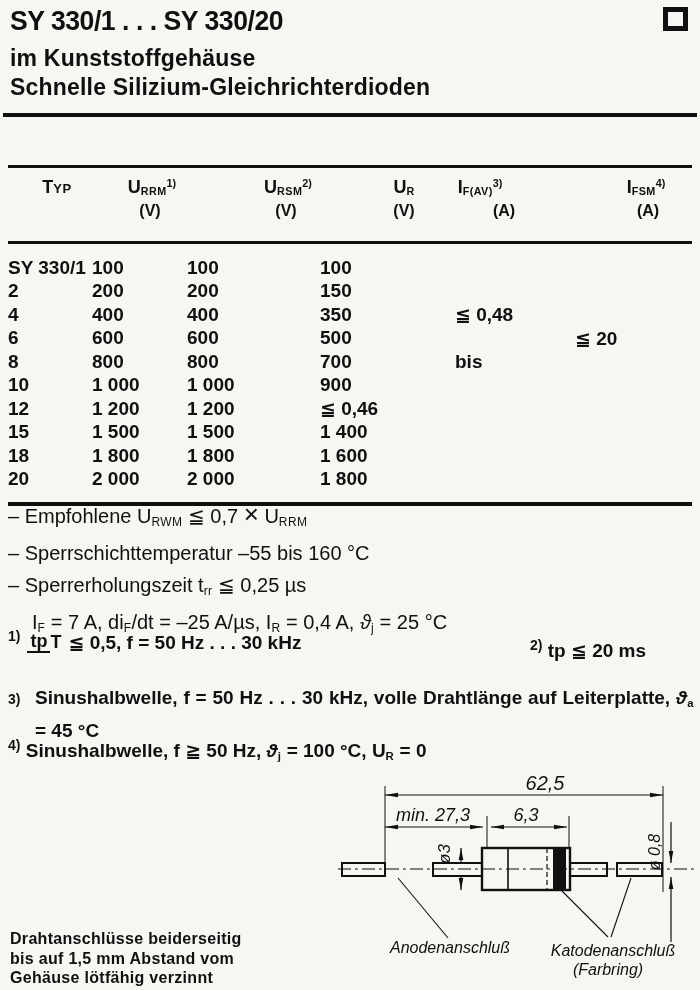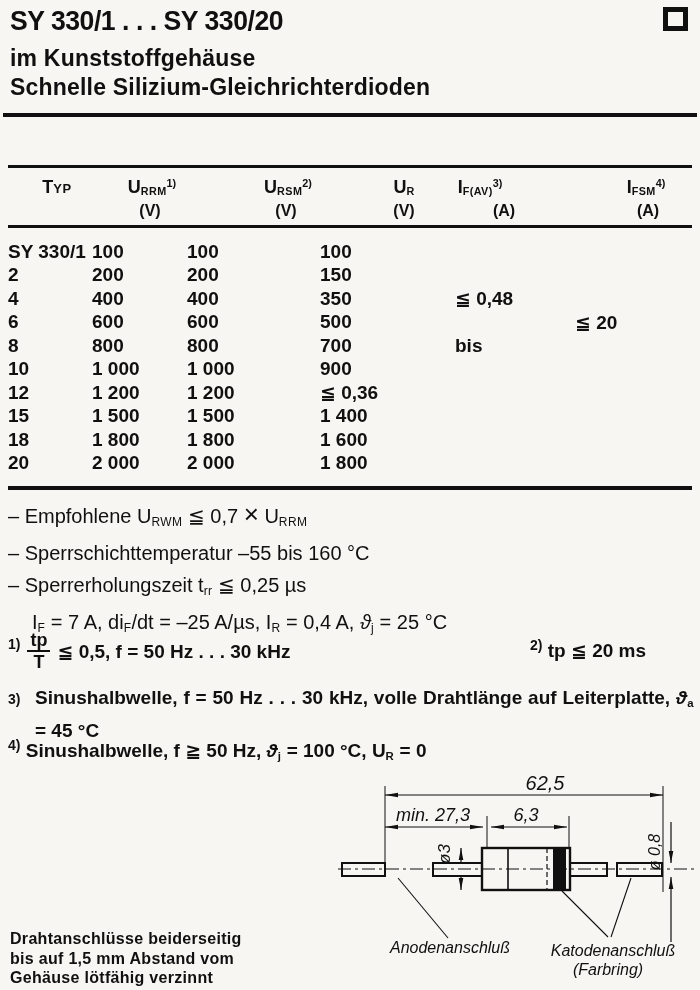--- a/index.html
+++ b/index.html
@@ -9,21 +9,21 @@
   .abs{position:absolute}
   
   .title{left:10px;top:5px;font-size:28px;font-weight:bold;letter-spacing:-.5px;
          transform:scaleX(.95);transform-origin:left;white-space:nowrap}
   .corner{left:663px;top:7px;width:25px;height:24px;border:5px solid #101010}
   .subtitle{left:10px;top:44px;font-size:23px;font-weight:bold;line-height:29px;letter-spacing:.2px}
   .subtitle span{display:block}
   .rule1{left:3px;top:113px;width:694px;height:4px;background:#101010}
   
   .dtable{left:8px;top:165px;width:684px;border-top:3px solid #101010;border-bottom:4px solid #101010}
-  .thead{position:relative;height:60px;border-bottom:3px solid #101010}
+  .thead{position:relative;height:76px;border-bottom:3px solid #101010}
   .th{position:absolute;top:9px;transform:translateX(-50%);font-size:18px;font-weight:bold;white-space:nowrap}
   .thu{position:absolute;top:34px;transform:translateX(-50%);font-size:16px;font-weight:bold}
   .tbody{padding:12px 0 11px}
   .tr{display:grid;grid-template-columns:84px 95px 133px 135px 120px 117px;height:23.5px;align-items:center}
   .td{font-size:19px;font-weight:bold;white-space:nowrap}
   .td.r{}
   .td.c{}
   .td.ifsm{padding-right:38px}
   
   .sb{font-size:.6em;vertical-align:-.22em;letter-spacing:.4px;font-weight:inherit}
@@ -32,21 +32,21 @@
   .x{font-size:1.3em;line-height:1}
   .sc{font-size:.72em;letter-spacing:.5px}
   
   .notes{left:8px;top:501px;width:690px;font-size:20px;font-weight:normal;line-height:31.5px}
   .note{white-space:nowrap}
   .note.ind{padding-left:24px}
   
   .fn-label{font-size:14px;position:relative;top:-7px;font-weight:bold}
   .fn1{left:8px;top:631px;width:688px;height:54px;font-size:19px;font-weight:bold}
   .fn1-main{display:flex;align-items:center;gap:7px}
-  .frac{display:inline-flex;flex-direction:column;text-align:center;line-height:1.02;font-size:18px}
+  .frac{display:inline-flex;flex-direction:row;text-align:center;line-height:1.02;font-size:18px}
   .frac .fnum{border-bottom:2px solid #101010;padding:0 3px 1px}
   .frac .fden{padding-top:1px}
   .fn2{position:absolute;left:522px;top:8px;white-space:nowrap}
   .fn3{left:8px;top:684px;width:686px;font-size:19px;font-weight:bold;line-height:27px}
   .fn3 p{margin-left:27px;text-align:justify}
   .fn3 .fn-label{position:absolute;left:0;top:2px}
   .fn4{left:8px;top:739px;width:686px;font-size:19px;font-weight:bold;white-space:nowrap}
   
   .bottom-note{left:10px;top:929px;font-size:16px;font-weight:bold;line-height:19.5px;letter-spacing:.3px}
   .bottom-note span{display:block}
@@ -125,21 +125,21 @@
         <span class="td r">1 000</span>
         <span class="td r">1 000</span>
         <span class="td r">900</span>
         <span class="td c"></span>
         <span class="td c ifsm"></span>
     </div>
     <div class="tr">
       <span class="td r">12</span>
         <span class="td r">1 200</span>
         <span class="td r">1 200</span>
-        <span class="td c">≦ 0,36</span>
+        <span class="td c">≦ 0,46</span>
         <span class="td c ifsm"></span>
     </div>
     <div class="tr">
       <span class="td r">15</span>
         <span class="td r">1 500</span>
         <span class="td r">1 500</span>
         <span class="td r">1 400</span>
         <span class="td c"></span>
         <span class="td c ifsm"></span>
     </div>

